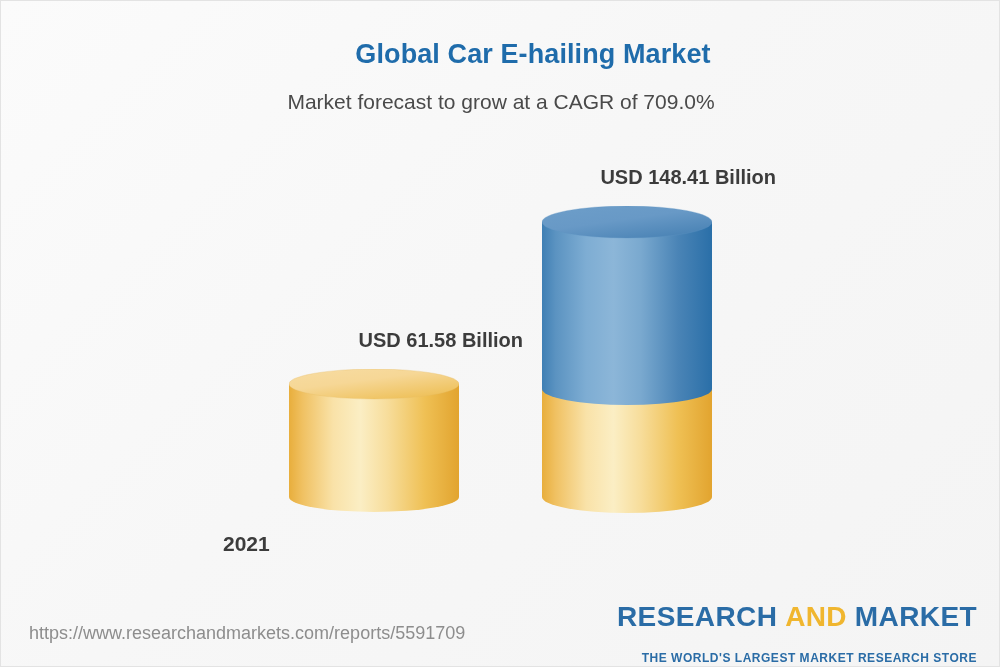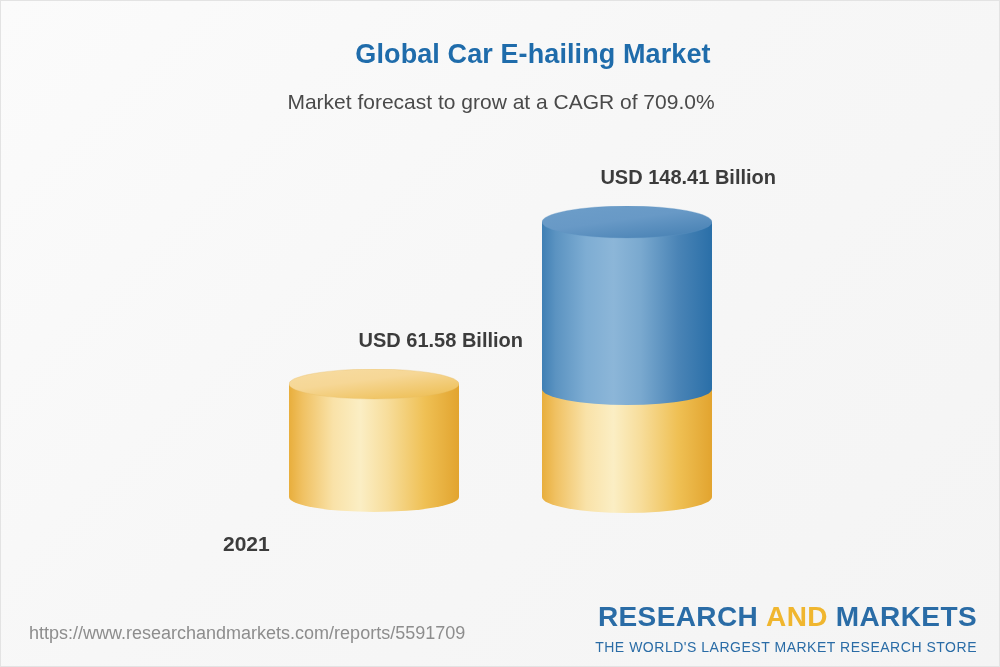--- a/index.html
+++ b/index.html
@@ -103,23 +103,23 @@
   }
   .logo-main {
     font-size: 28px;
     font-weight: bold;
     letter-spacing: 0.4px;
     white-space: nowrap;
   }
   .logo-word-blue { color: #2a6ca6; }
   .logo-word-gold { color: #f0b62f; }
   .logo-tag {
-    margin-top: 9px;
-    font-size: 14px;
-    font-weight: normal;
+    margin-top: 21px;
+    font-size: 12px;
+    font-weight: bold;
     color: #2a6ca6;
     letter-spacing: 0.52px;
     white-space: nowrap;
   }
 </style>
 </head>
 <body>
 
 <div class="canvas">
 
@@ -192,17 +192,17 @@
       <ellipse cx="85" cy="16" rx="85" ry="16" fill="url(#bTop)"></ellipse>
       <path d="M0,16 A85,16 0 0 0 170,16 A85,16 0 0 0 0,16 Z" fill="none" stroke="#5e93c2" stroke-width="0.6" opacity="0.5"></path>
     </svg>
 
     <div class="cat-label cat-2021">2021</div>
   </div>
 
   <div class="footer-url">https://www.researchandmarkets.com/reports/5591709</div>
 
   <div class="logo">
-    <div class="logo-main"><span class="logo-word-blue" style="margin-right: 0.28em;">RESEARCH</span><span class="logo-word-gold" style="margin-right: 0.28em;">AND</span><span class="logo-word-blue">MARKETS</span></div>
+    <div class="logo-main"><span class="logo-word-blue" style="margin-right: 0.28em;">RESEARCH</span><span class="logo-word-gold" style="margin-right: 0.28em;">AND</span><span class="logo-word-blue">MARKET</span></div>
     <div class="logo-tag">THE WORLD'S LARGEST MARKET RESEARCH STORE</div>
   </div>
 
 </div>
 
 </body></html>

